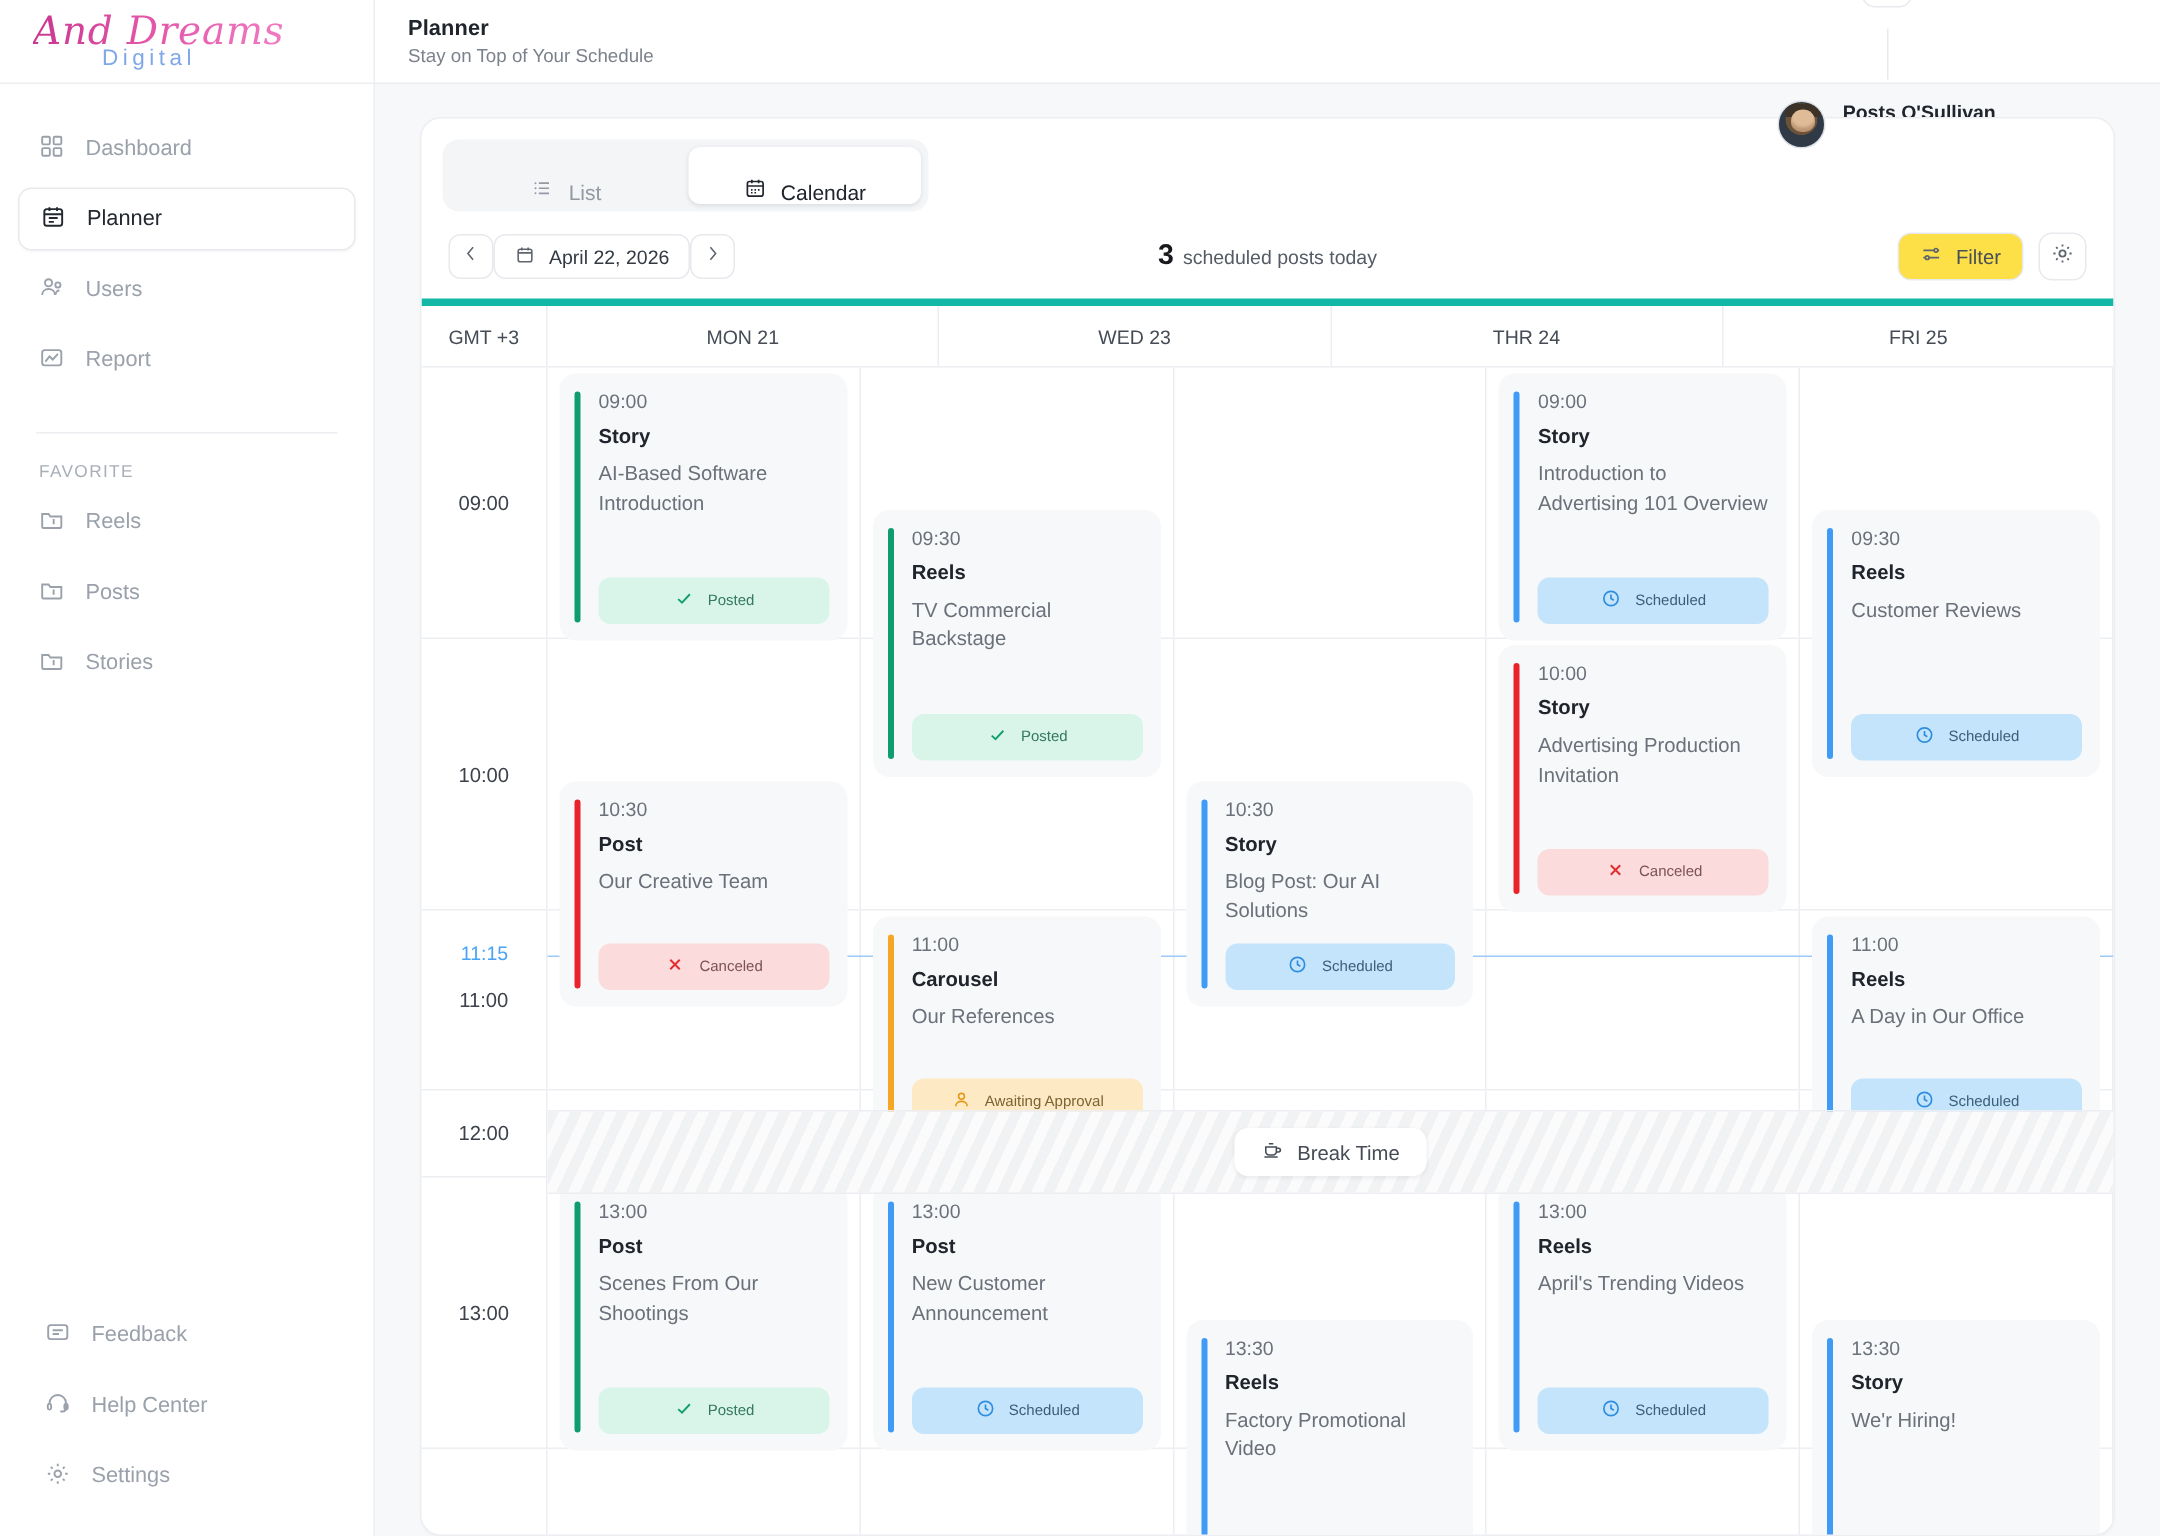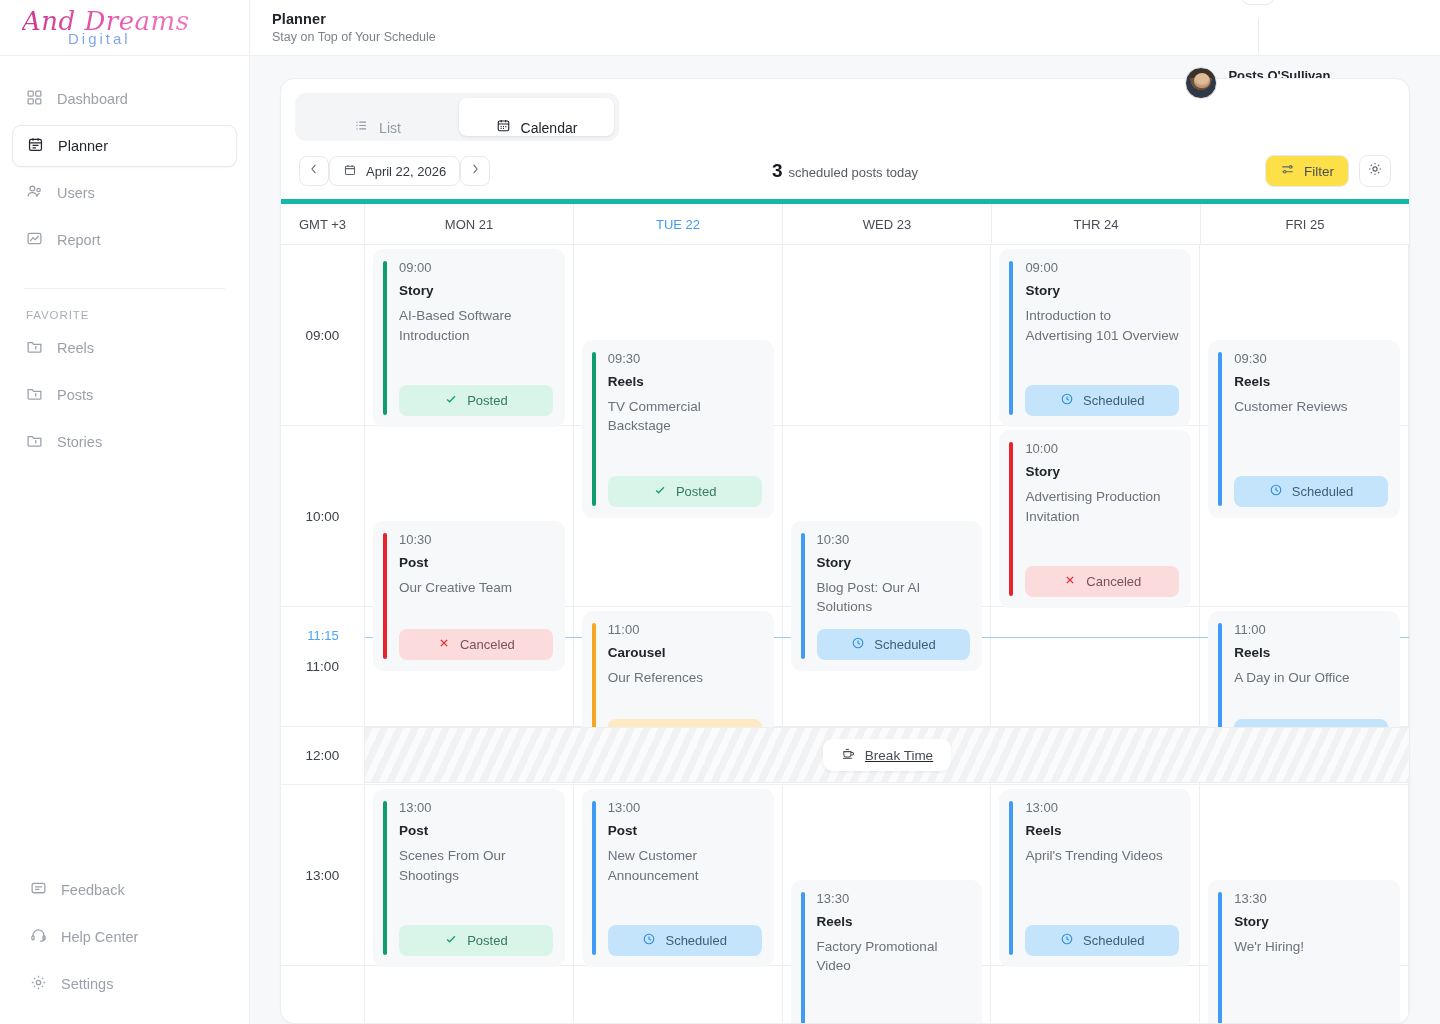--- a/index.html
+++ b/index.html
@@ -179,21 +179,21 @@
     background:#f7f8f9; border-radius:11px; overflow:hidden;
     display:flex; z-index:5; cursor:pointer;
   }
   .evt-bar { width:4px; border-radius:3px; margin:12px 0 12px 10px; flex:none; }
   .evt-inner { flex:1; padding:11px 12px 11px 12px; display:flex; flex-direction:column; min-width:0; }
   .evt-time { font-size:13px; color:#6b717a; }
   .evt-type { font-size:13.5px; font-weight:700; color:#20242c; margin-top:8px; }
   .evt-title { font-size:13.5px; color:#6b717a; margin-top:8px; line-height:1.45; }
   .status {
     margin-top:auto; height:31px; border-radius:8px; display:flex; align-items:center;
-    justify-content:center; gap:9px; font-size:13px;
+    justify-content:center; gap:9px; font-size:10px;
   }
   .status.posted { background:#d9f5ea; color:#35795f; }
   .status.scheduled { background:#c3e4fb; color:#3c5f79; }
   .status.canceled { background:#fbdbdc; color:#7d5257; }
   .status.awaiting { background:#fdeac4; color:#7b6333; }
   
   .break-row {
     position:absolute; left:84px; right:0; z-index:6;
     background:repeating-linear-gradient(115deg,#f1f2f4 0 7px,#fbfbfc 7px 14px);
     display:flex; align-items:center; justify-content:center;
@@ -450,21 +450,20 @@
                 </span>
               </div>
             </div>
           </div>
         </div>
 
         <div class="cal">
           <div class="cal-head">
             <div class="col-time">GMT +3</div>
             <div class="col-day">MON 21</div>
-            <div class="col-day today">TUE 22</div>
             <div class="col-day">WED 23</div>
             <div class="col-day">THR 24</div>
             <div class="col-day">FRI 25</div>
           </div>
 
           <div class="cal-body" id="cal-body">
             <div class="timecol" id="timecol">
                 <div class="trow" style="height: 181px;">09:00</div>
                 <div class="trow" style="height: 181px;">10:00</div>
                 <div class="trow" style="height: 120px;">11:00</div>
@@ -696,21 +695,21 @@
          <div class="evt-type">Story</div>
          <div class="evt-title">We'r Hiring!</div>
 
        </div>
                 </div>
               </div>
 
             <div class="now-line" id="now-line" style="top: 392px;"></div>
             <div class="now-label" id="now-label" style="top: 383px;">11:15</div>
 
-            <div class="break-row" id="break-row" style="top: 482px; height: 56px; text-decoration: underline;">
+            <div class="break-row" id="break-row" style="top: 495px; height: 56px;">
               <div class="break-pill">
                 <span>
                   <svg width="15" height="15" viewBox="0 0 20 20" fill="none" stroke="#464c56" stroke-width="1.4">
                     <path d="M3.8 7.5h9.4v4.2a3 3 0 0 1-3 3H6.8a3 3 0 0 1-3-3V7.5z"></path>
                     <path d="M13.2 8.6h1.9a1.7 1.7 0 0 1 0 3.4h-1.9"></path>
                       <path d="M6.5 4.6h4"></path>
                       <path d="M2.6 16.4h11.8"></path>
                   </svg>
                 </span>
                 <span>Break Time</span>

